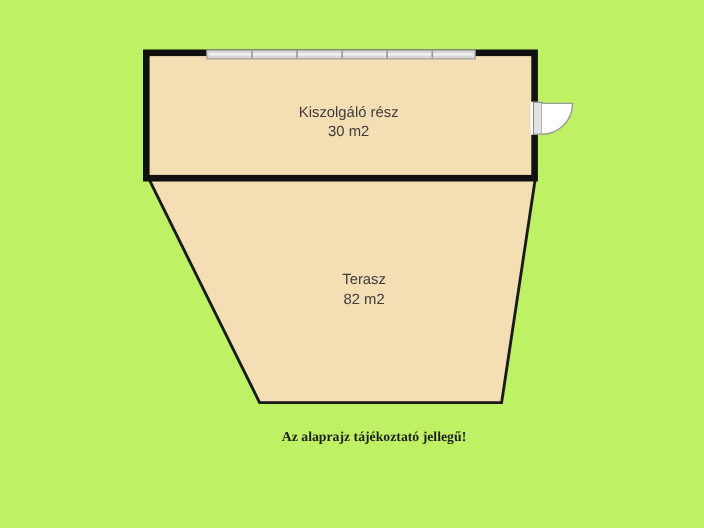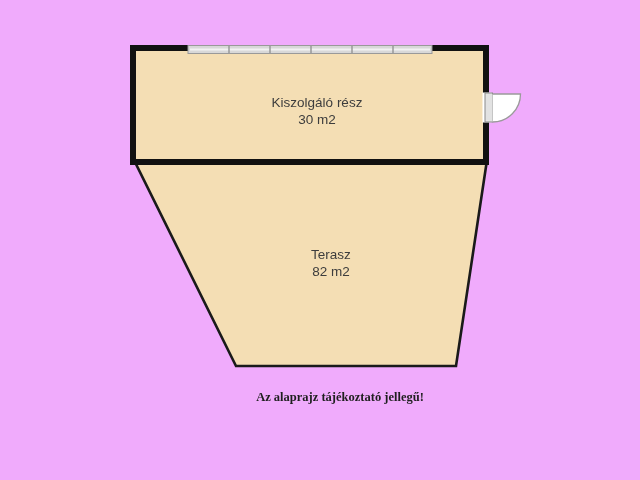--- a/index.html
+++ b/index.html
@@ -7,21 +7,21 @@
     padding: 0;
     background: #ffffff;
     width: 640px;
     height: 480px;
     overflow: hidden;
   }
   #canvas {
     position: relative;
     width: 640px;
     height: 480px;
-    background: #f0abfc;
+    background: #bef264;
   }
   svg { display: block; }
   .room-label {
     font-family: "Liberation Sans", "DejaVu Sans", sans-serif;
     font-size: 13.5px;
     text-anchor: middle;
   }
   .caption-label {
     font-family: "Liberation Serif", "DejaVu Serif", serif;
     font-size: 12.5px;

